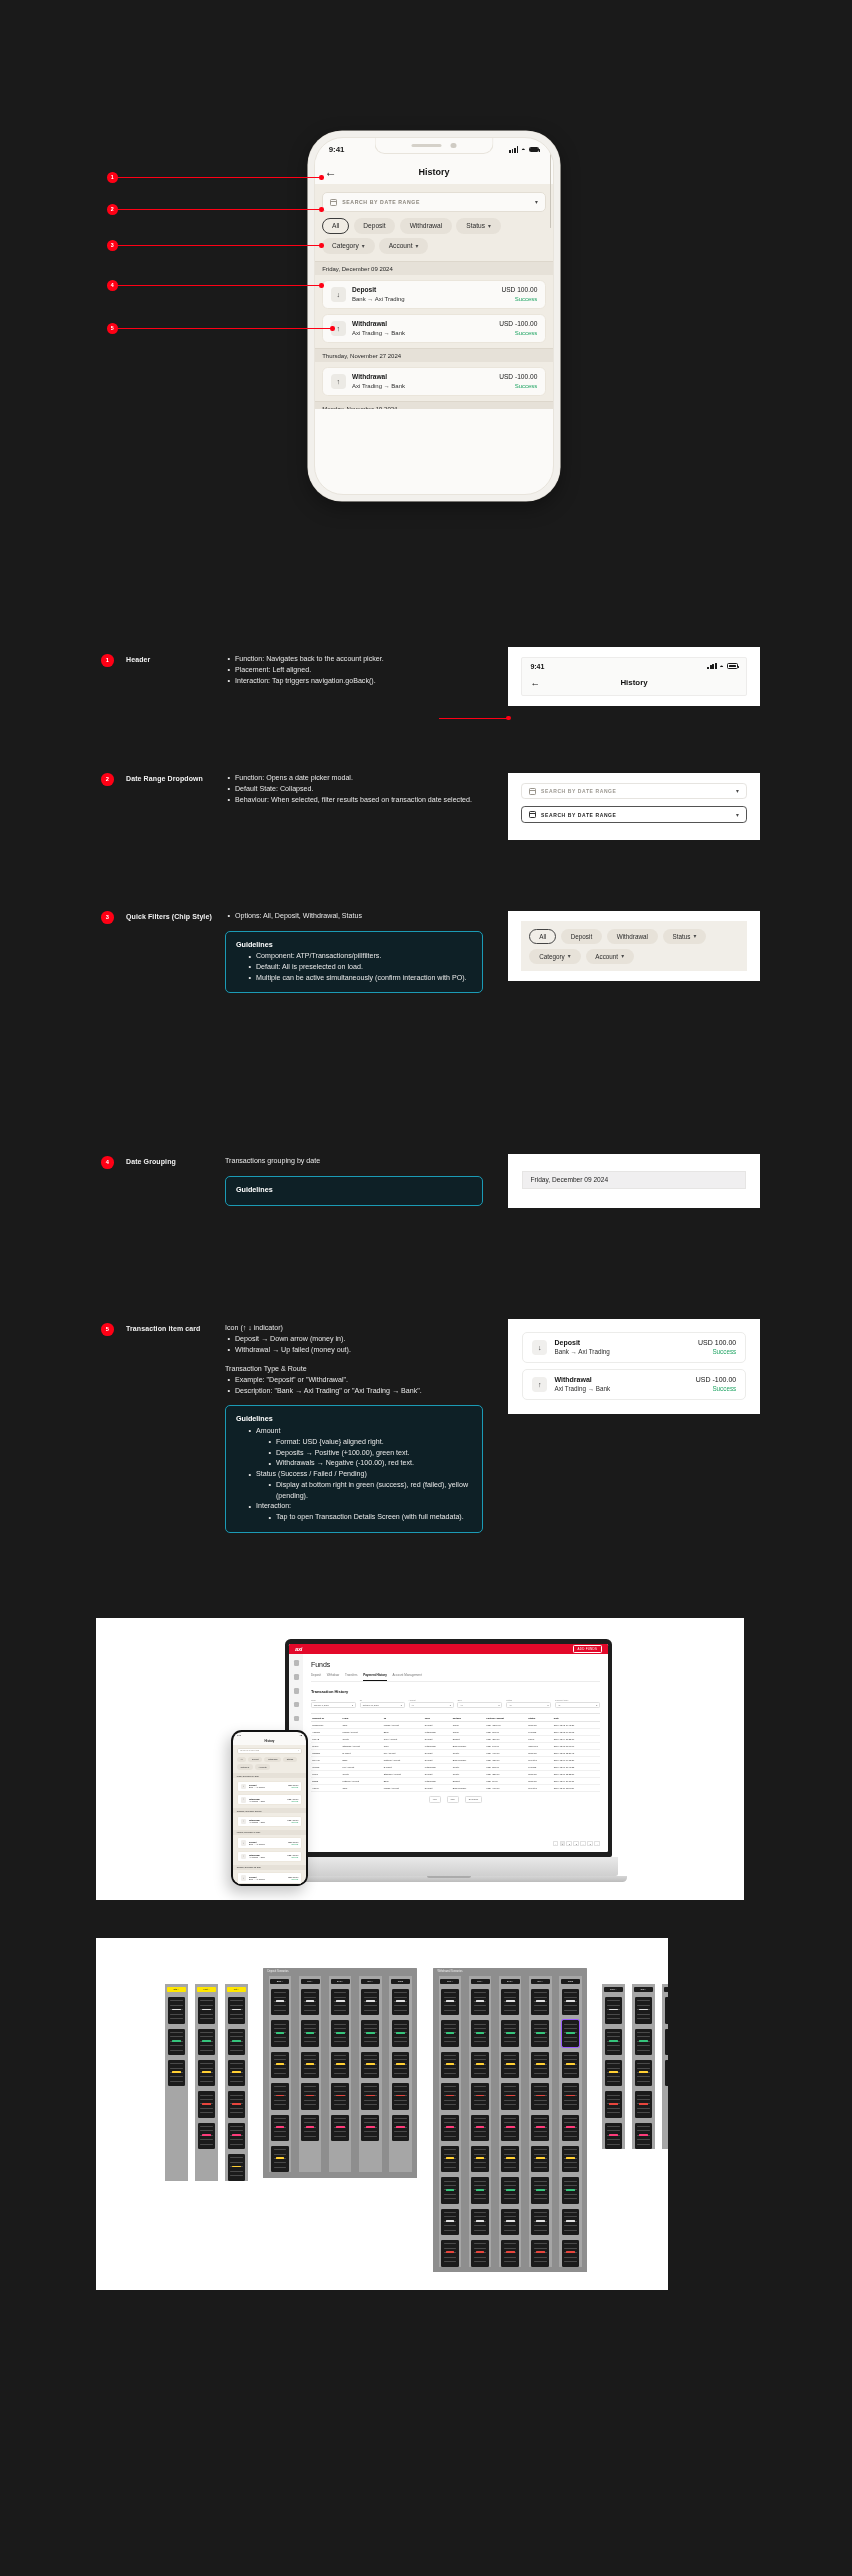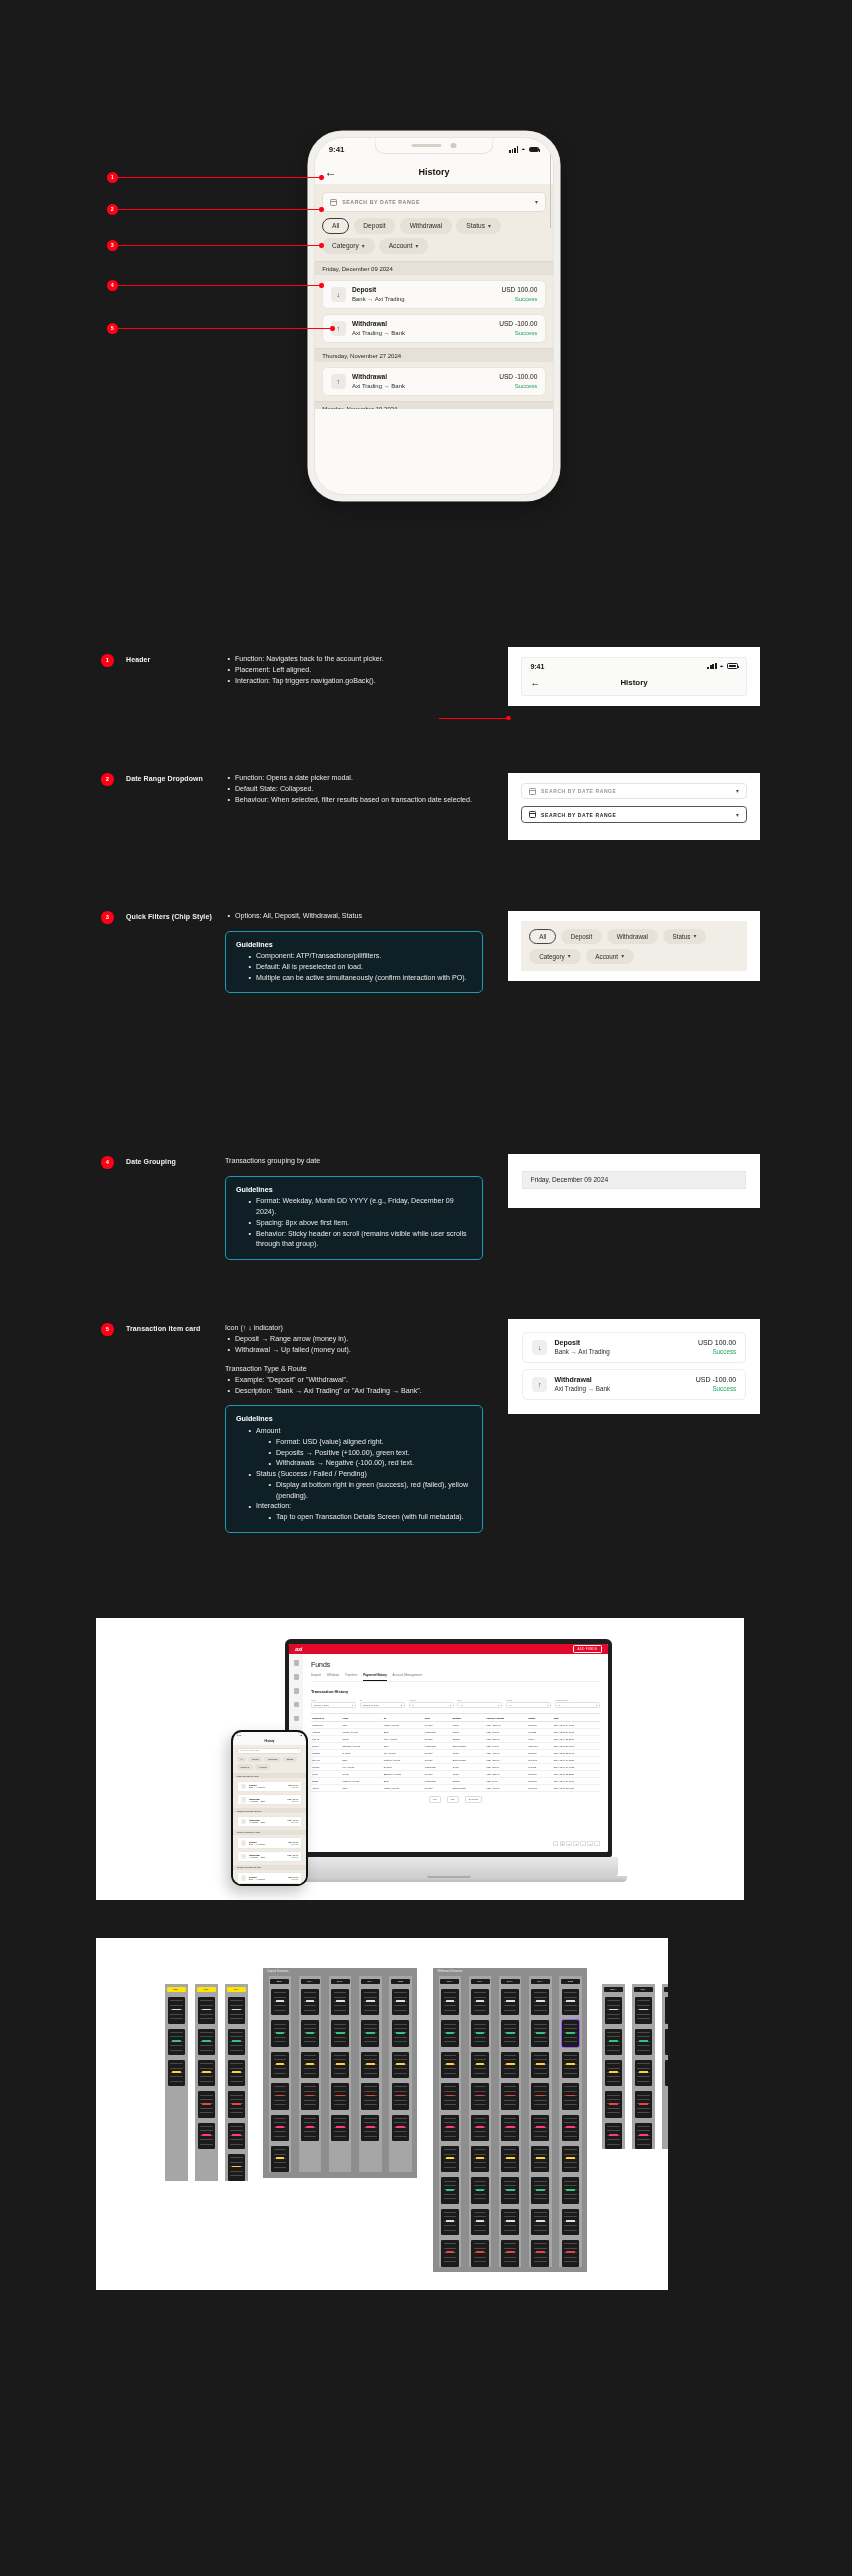--- a/index.html
+++ b/index.html
@@ -475,41 +475,36 @@
     </div>
   </div>
 
   <div class="sect" style="height:167px">
     <div class="num">4</div>
     <div class="title">Date Grouping</div>
     <div class="body">
       <div class="plain">Transactions grouping by date</div>
       <div class="guide">
         <h4>Guidelines</h4>
-        <ul class="bul" id="s4-guide">
-            <li>Format: Weekday, Month DD YYYY (e.g., Friday, December 09 2024).</li>
-            <li>Spacing: 8px above first item.</li>
-            <li>Behavior: Sticky header on scroll (remains visible while user scrolls through that group).</li>
-          </ul>
       </div>
     </div>
     <div class="preview" style="top:-2.5px">
       <div class="pv" style="padding:17.6px 14px 19px 14px">
         <div class="pv-day">Friday, December 09 2024</div>
       </div>
     </div>
   </div>
 
   <div class="sect" style="height:270px">
     <div class="num">5</div>
     <div class="title">Transaction item card</div>
     <div class="body">
       <div class="plain">Icon (↑ ↓ indicator)</div>
       <ul class="bul" id="s5-bullets">
-          <li>Deposit → Range arrow (money in).</li>
+          <li>Deposit → Down arrow (money in).</li>
           <li>Withdrawal → Up failed (money out).</li>
         </ul>
       <div class="plain" style="margin-top:8.8px">Transaction Type &amp; Route</div>
       <ul class="bul" id="s5-bullets2">
           <li>Example: "Deposit" or "Withdrawal".</li>
           <li>Description: "Bank → Axi Trading" or "Axi Trading → Bank".</li>
         </ul>
       <div class="guide">
         <h4>Guidelines</h4>
         <ul class="bul" id="s5-guide">

